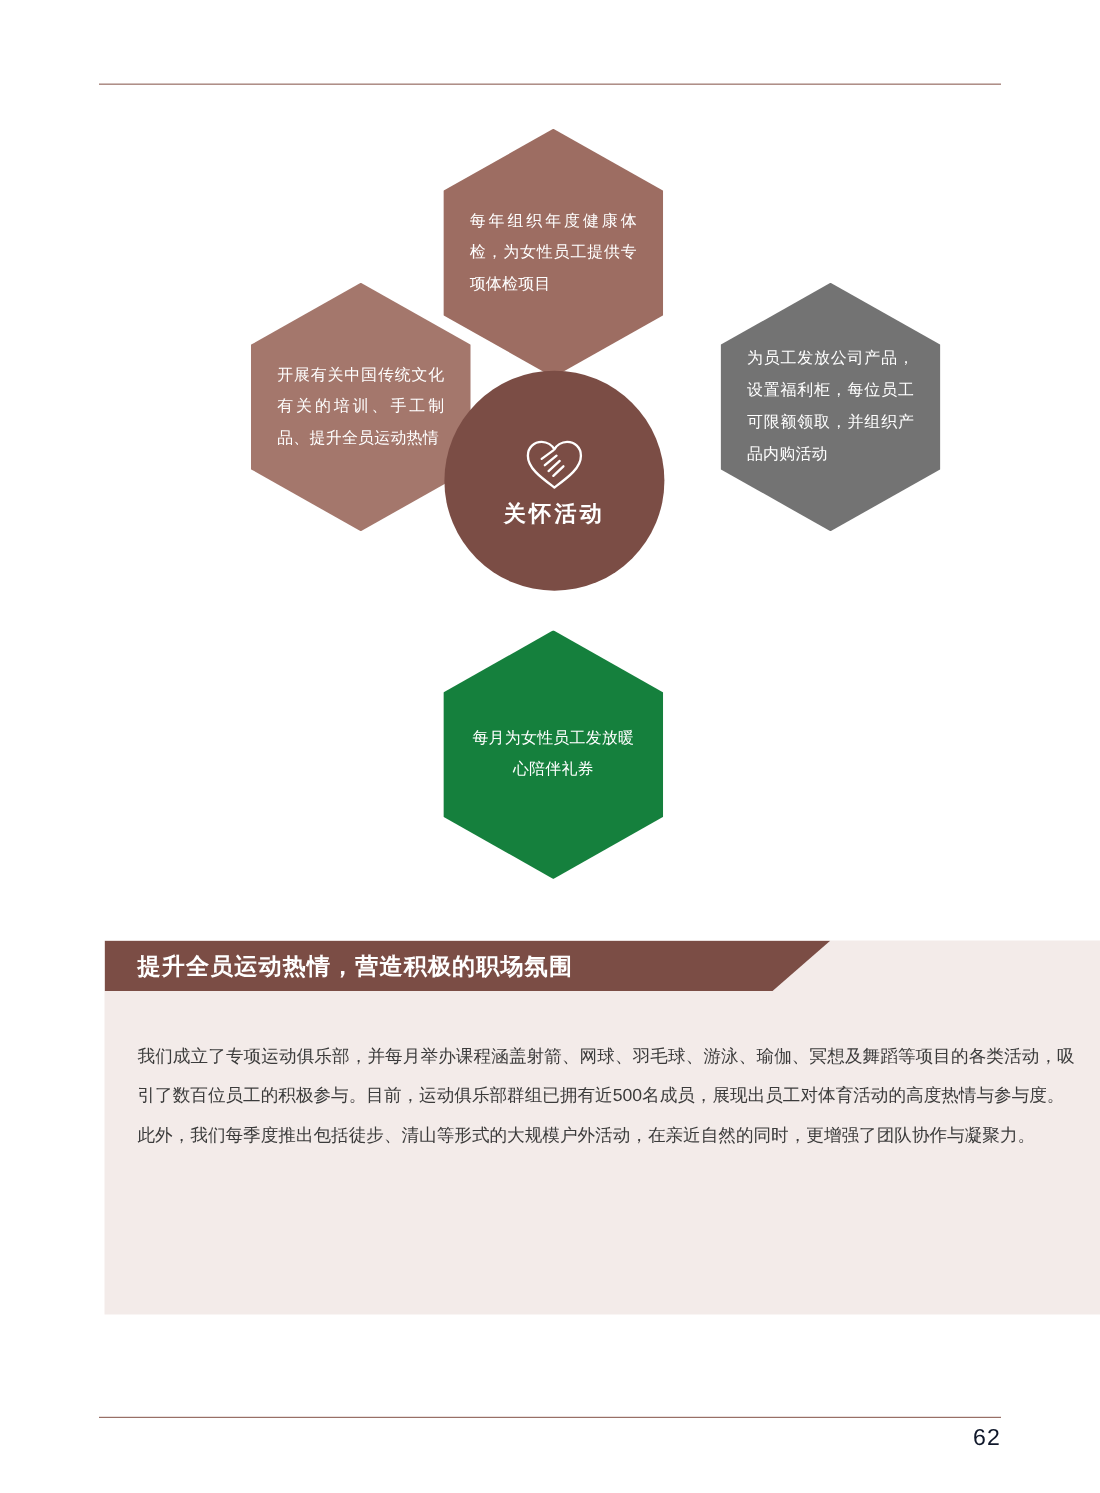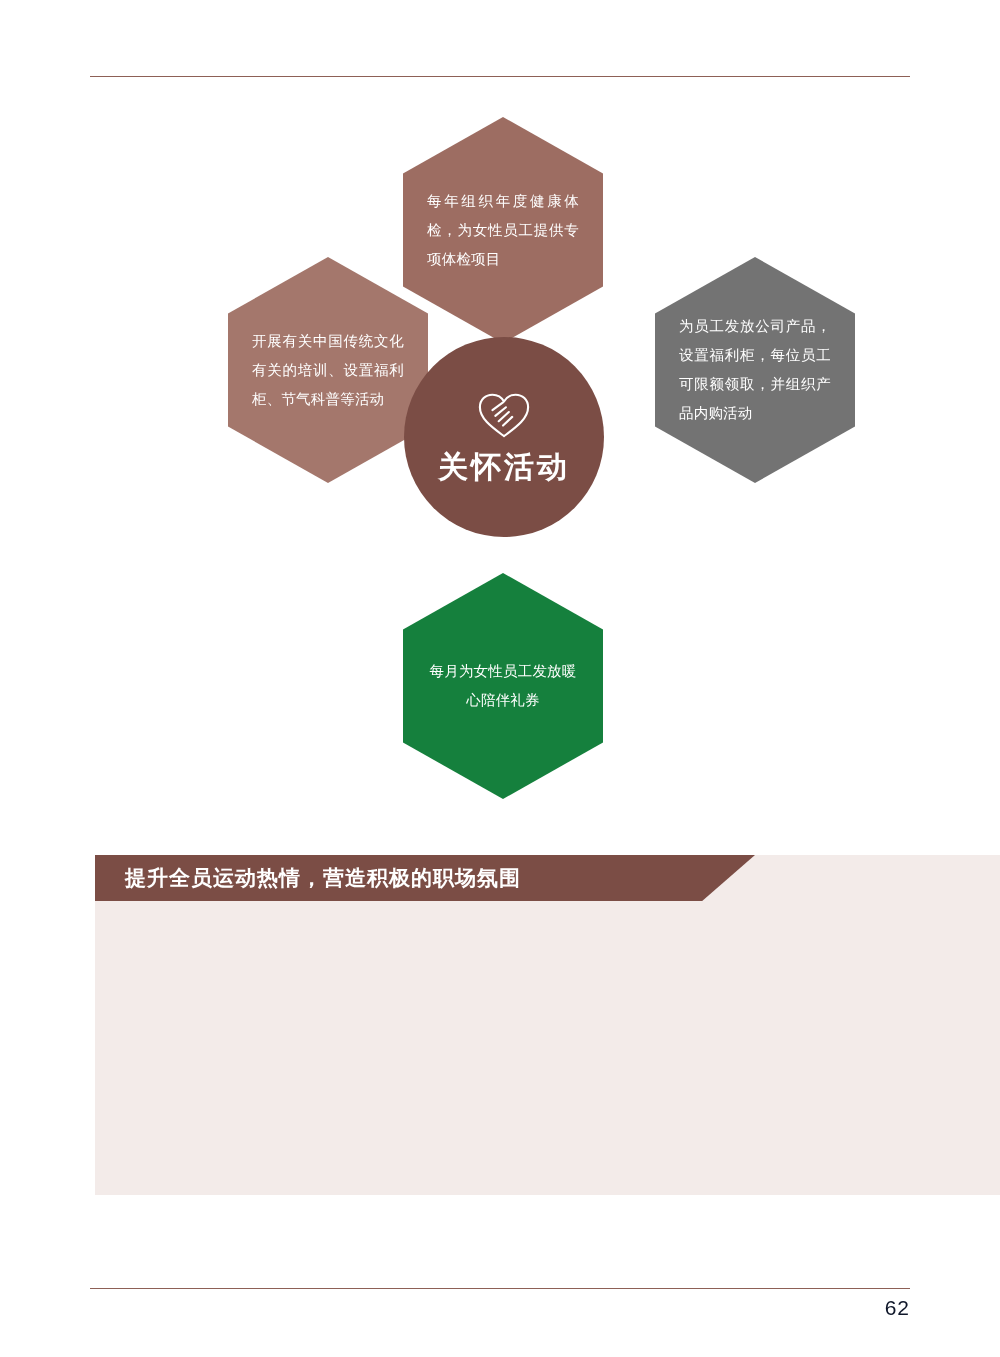--- a/index.html
+++ b/index.html
@@ -101,21 +101,21 @@
     align-items: center;
     justify-content: center;
   }
   .center-icon {
     width: 62px;
     height: 54px;
     margin-bottom: 6px;
   }
   .center-label {
     color: #ffffff;
-    font-size: 30px;
+    font-size: 20px;
     letter-spacing: 3px;
     font-weight: bold;
   }
 
   
   .panel {
     position: absolute;
     left: 95px;
     top: 855px;
     width: 910px;
@@ -180,21 +180,21 @@
   <div class="header-rule"></div>
 </div>
 
 <div class="diagram">
 
   <div class="hex hex-top">
     <div class="hex-text">每年组织年度健康体检，为女性员工提供专项体检项目</div>
   </div>
 
   <div class="hex hex-upper-left">
-    <div class="hex-text">开展有关中国传统文化有关的培训、设置福利柜、节气科普等活动</div>
+    <div class="hex-text">开展有关中国传统文化有关的培训、手工制品、提升全员运动热情</div>
   </div>
 
   <div class="hex hex-upper-right">
     <div class="hex-text">为员工发放公司产品，设置福利柜，每位员工可限额领取，并组织产品内购活动</div>
   </div>
 
 
 
   <div class="hex hex-bottom">
     <div class="hex-text center-text">每月为女性员工发放暖心陪伴礼券</div>
@@ -209,16 +209,20 @@
       <path d="M31 40 L40.5 31" fill="none" stroke="#ffffff" stroke-width="2.2" stroke-linecap="round"></path>
     </svg>
     <div class="center-label">关怀活动</div>
   </div>
 </div>
 
 <div class="panel">
   <div class="panel-heading">
     <span>提升全员运动热情，营造积极的职场氛围</span>
   </div>
+  <div class="panel-body">
+    <p>我们成立了专项运动俱乐部，并每月举办课程涵盖射箭、网球、羽毛球、游泳、瑜伽、冥想及舞蹈等项目的各类活动，吸引了数百位员工的积极参与。目前，运动俱乐部群组已拥有近500名成员，展现出员工对体育活动的高度热情与参与度。</p>
+    <p>此外，我们每季度推出包括徒步、清山等形式的大规模户外活动，在亲近自然的同时，更增强了团队协作与凝聚力。</p>
+  </div>
 </div>
 
 <div class="footer-rule"></div>
 <div class="page-number">62</div>
 
 </body></html>

